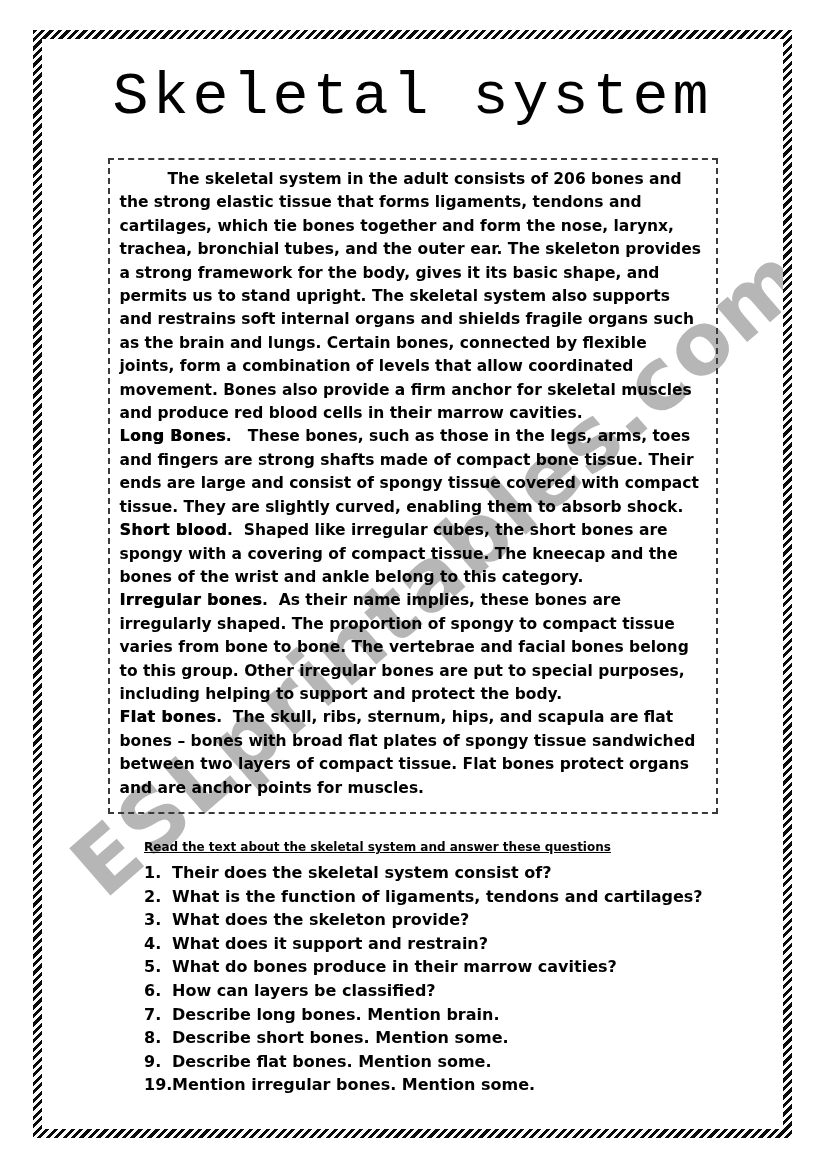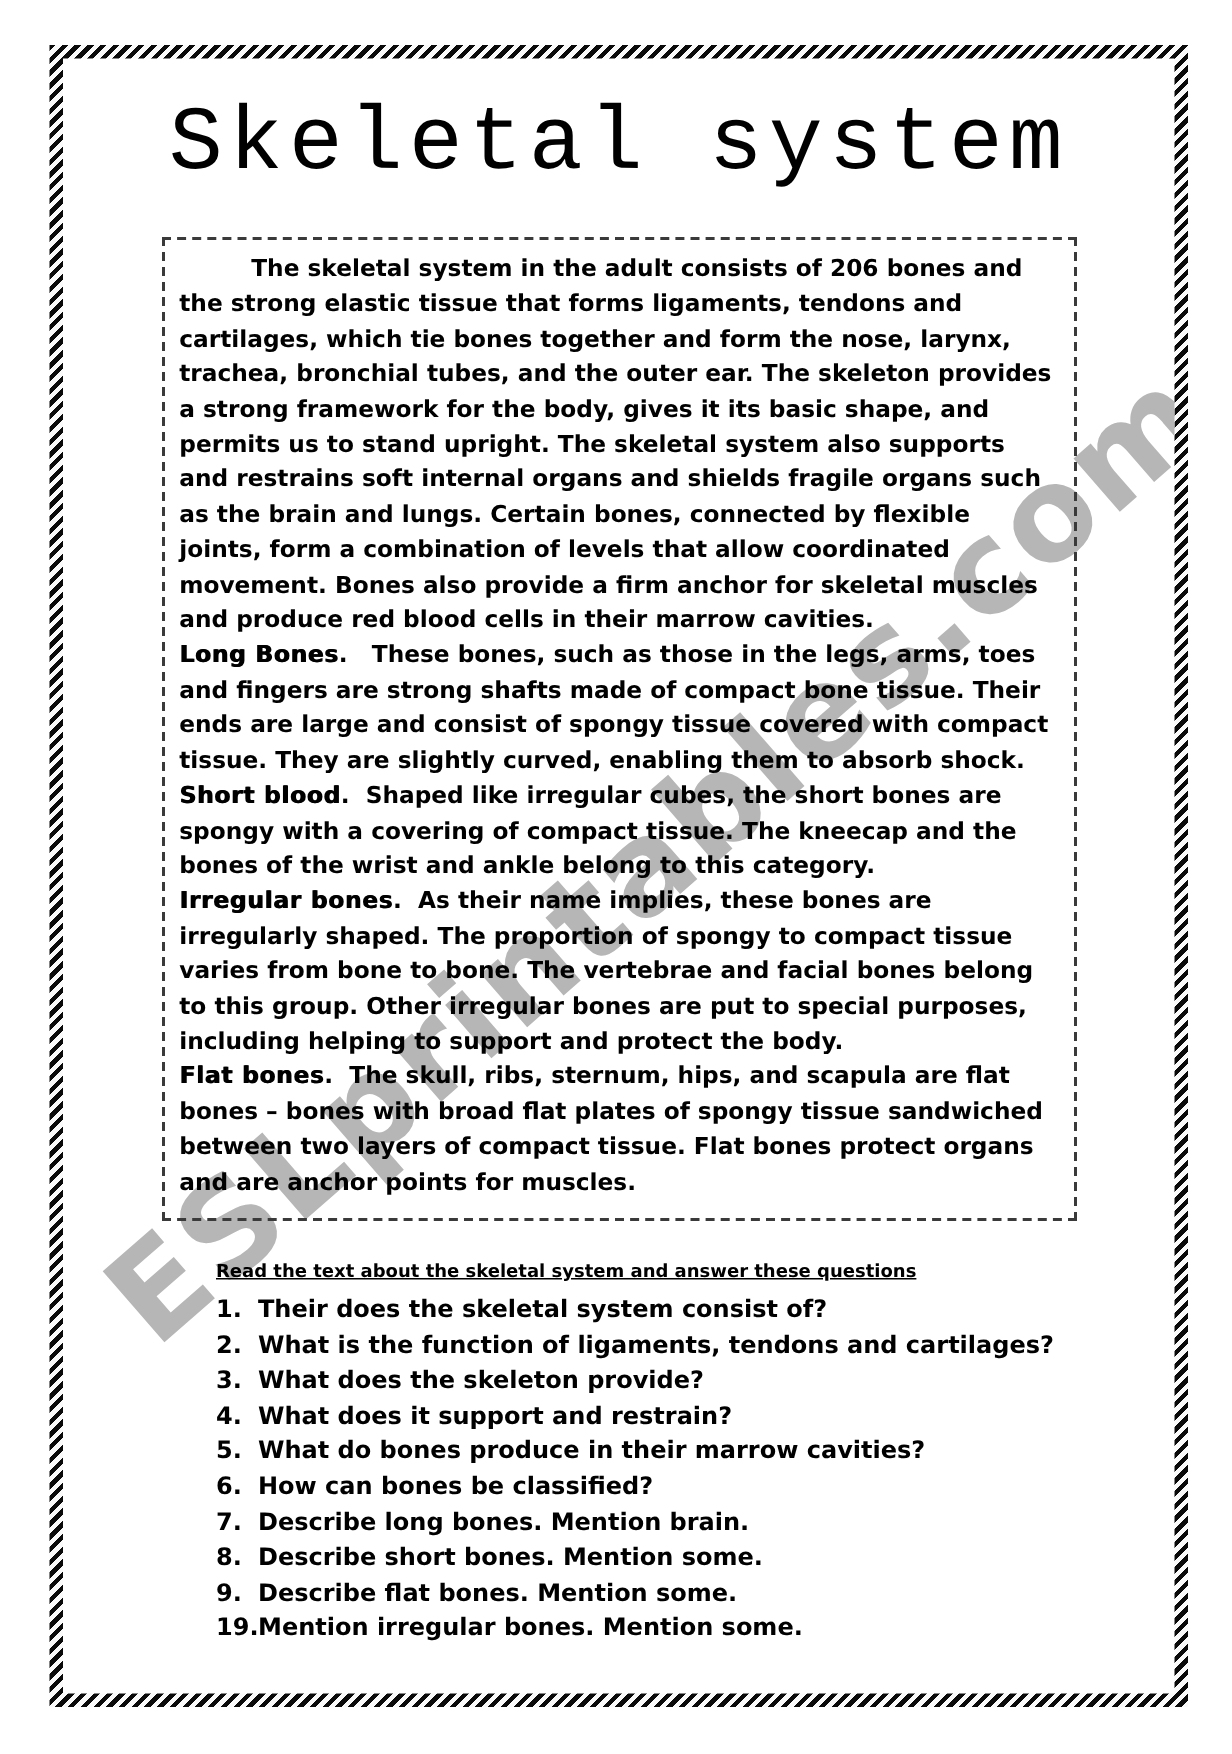--- a/index.html
+++ b/index.html
@@ -158,21 +158,21 @@
             <div class="q-row">
                 <span class="q-num">4.</span>
                 <span class="q-text">What does it support and restrain?</span>
               </div>
             <div class="q-row">
                 <span class="q-num">5.</span>
                 <span class="q-text">What do bones produce in their marrow cavities?</span>
               </div>
             <div class="q-row">
                 <span class="q-num">6.</span>
-                <span class="q-text">How can bones be classified?</span>
+                <span class="q-text">How can layers be classified?</span>
               </div>
             <div class="q-row">
                 <span class="q-num">7.</span>
                 <span class="q-text">Describe long bones. Mention brain.</span>
               </div>
             <div class="q-row">
                 <span class="q-num">8.</span>
                 <span class="q-text">Describe short bones. Mention some.</span>
               </div>
             <div class="q-row">

